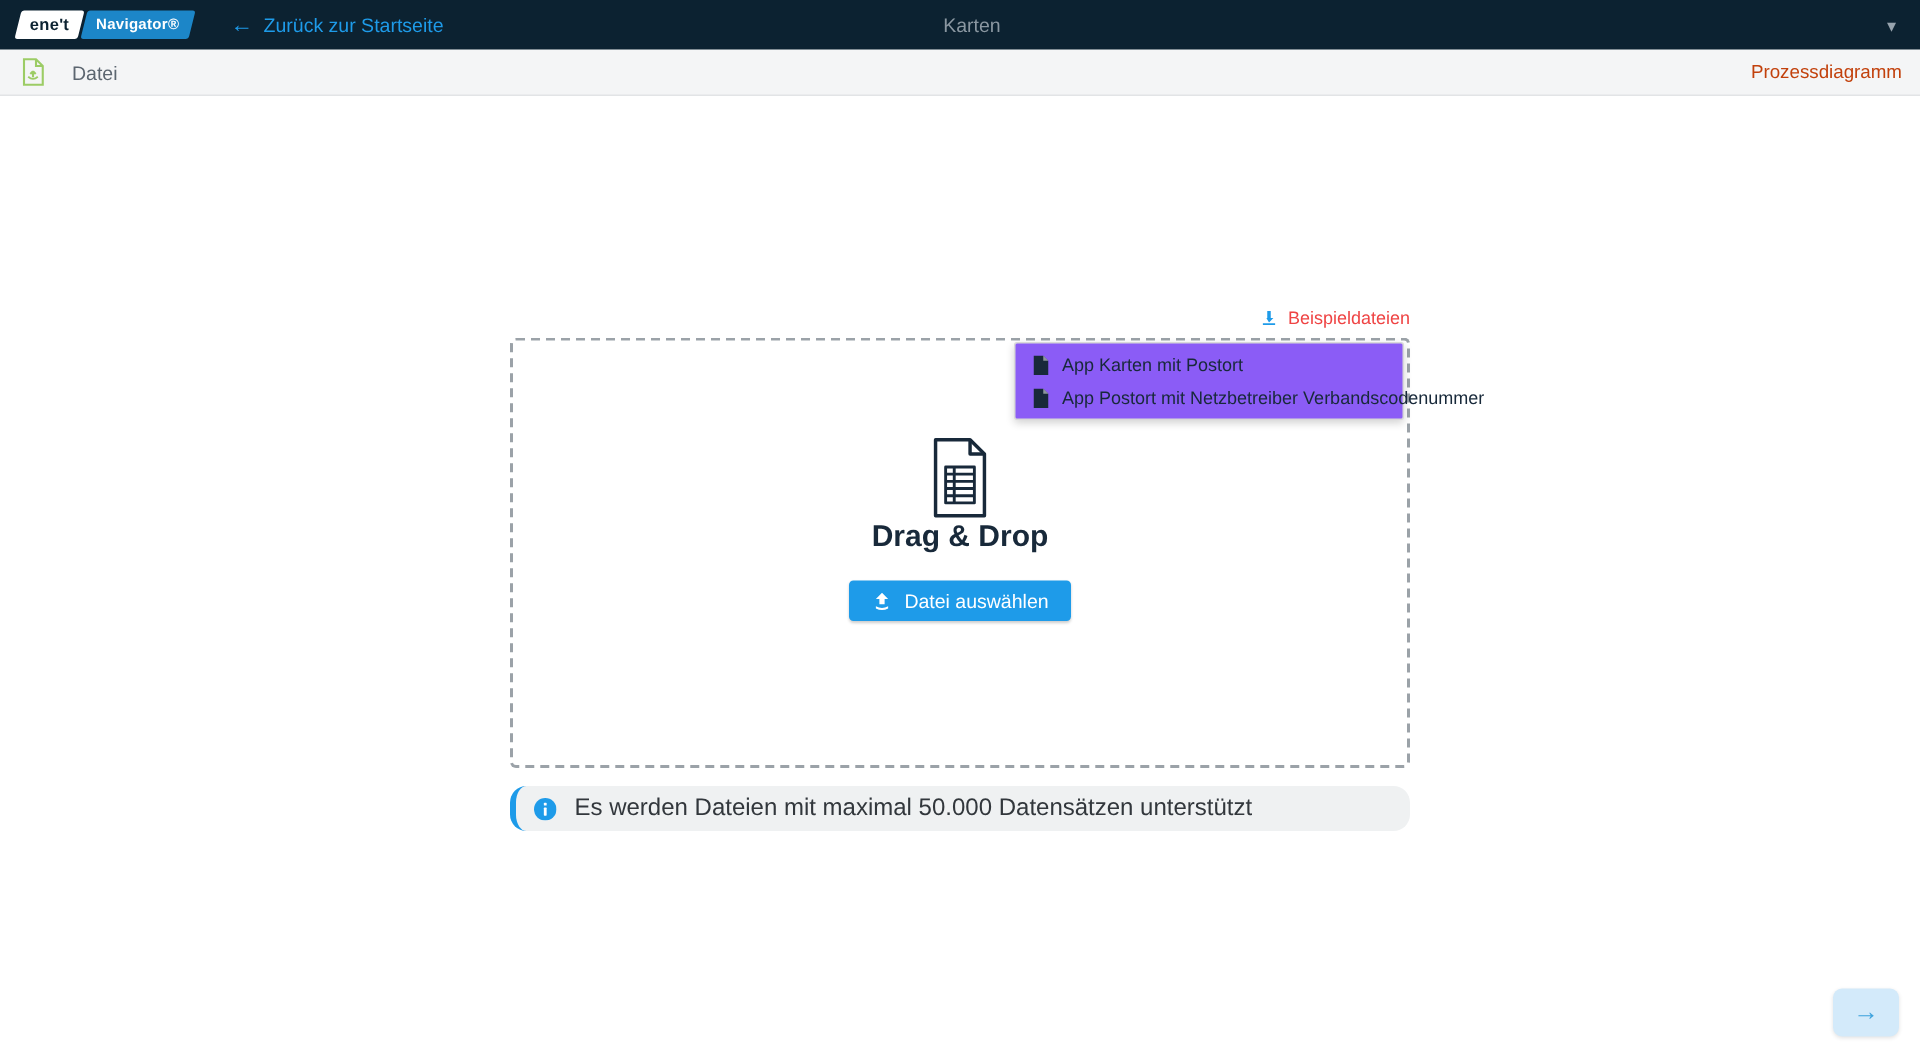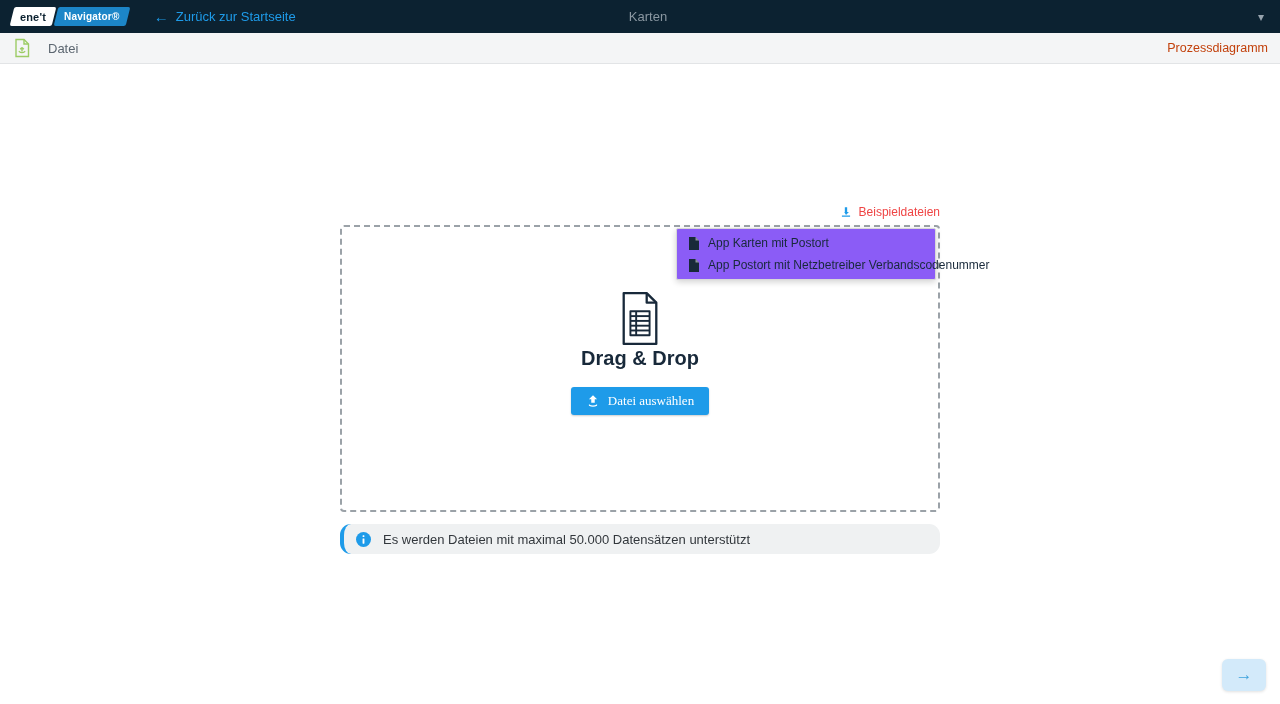--- a/index.html
+++ b/index.html
@@ -62,28 +62,28 @@
     display: flex; align-items: center; gap: 9px; padding: 4px 12px;
     font-size: 12px; color: #18293a; cursor: pointer; white-space: nowrap;
   }
 
   .dz-title { margin-top: 1px; font-size: 20px; font-weight: bold; color: #18293a; }
   .dz-desc  { margin-top: 16px; max-width: 420px; text-align: center; font-size: 12px; line-height: 13.5px; color: #3c3c3c; }
 
   .choose-btn {
     margin-top: 17px; display: flex; align-items: center; gap: 8px;
     background: #1e9be9; color: #ffffff; border: none; border-radius: 3px;
-    padding: 6px 15px; font-size: 13px; font-family: Liberation Serif, serif;
+    padding: 6px 15px; font-size: 13px; font-family: Liberation Sans, sans-serif;
     cursor: pointer; box-shadow: 0 1px 2px rgba(0,0,0,0.2);
   }
 
   .info-bar {
     margin-top: 12px; height: 30px; background: #eff1f2; border-left: 4px solid #1e9be9;
     display: flex; align-items: center; gap: 12px; padding: 0 12px;
-    font-size: 13px; color: #32373c; border-radius: 11px;
+    font-size: 16px; color: #32373c; border-radius: 11px;
   }
 
   .next-btn {
     position: absolute; right: 14px; bottom: 13px; width: 44px; height: 32px;
     background: #d3eafa; border: none; border-radius: 6px; cursor: pointer;
     color: #3fa3dd; font-size: 17px; line-height: 32px; text-align: center;
     box-shadow: 0 1px 3px rgba(0,0,0,0.12);
   }
 
   svg { display: block; }

